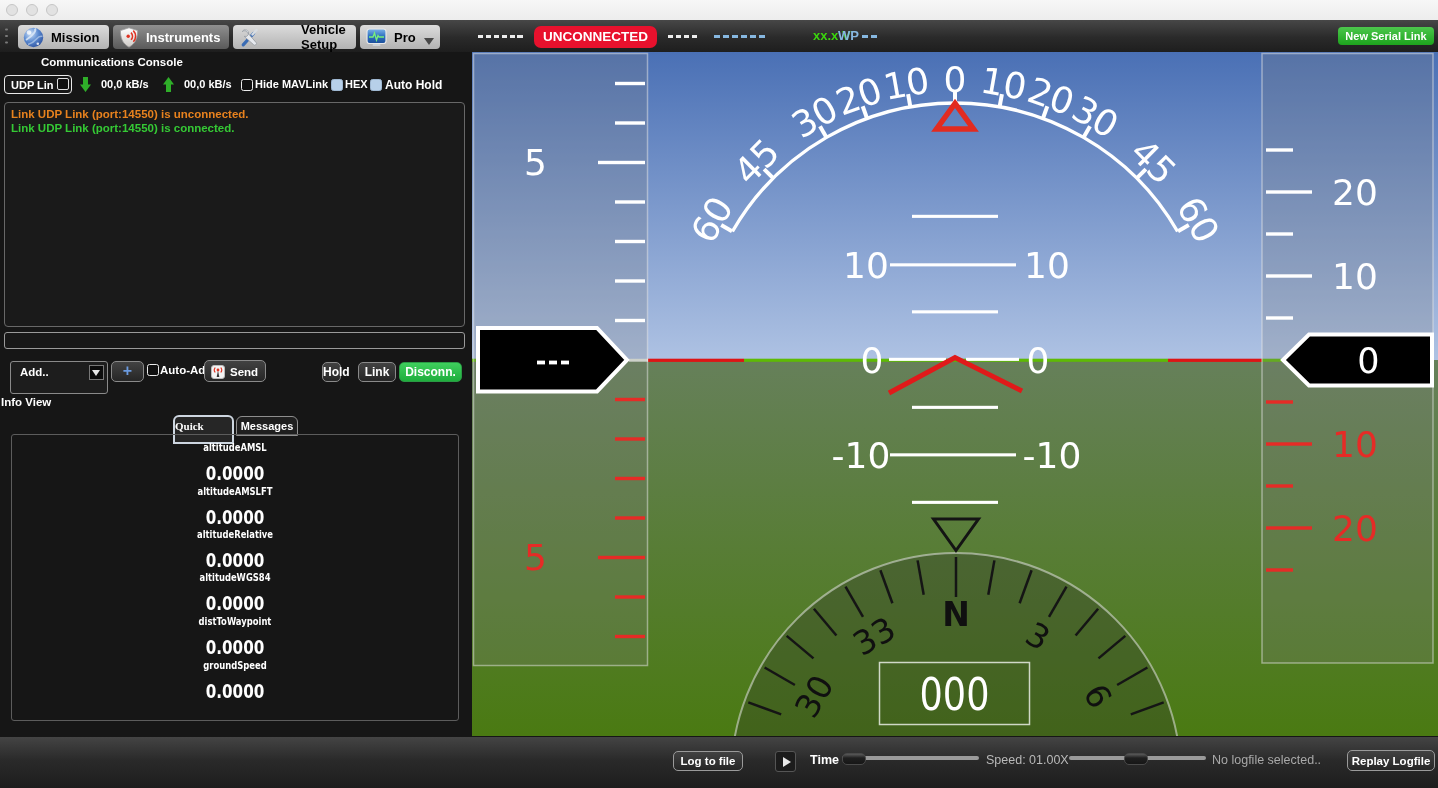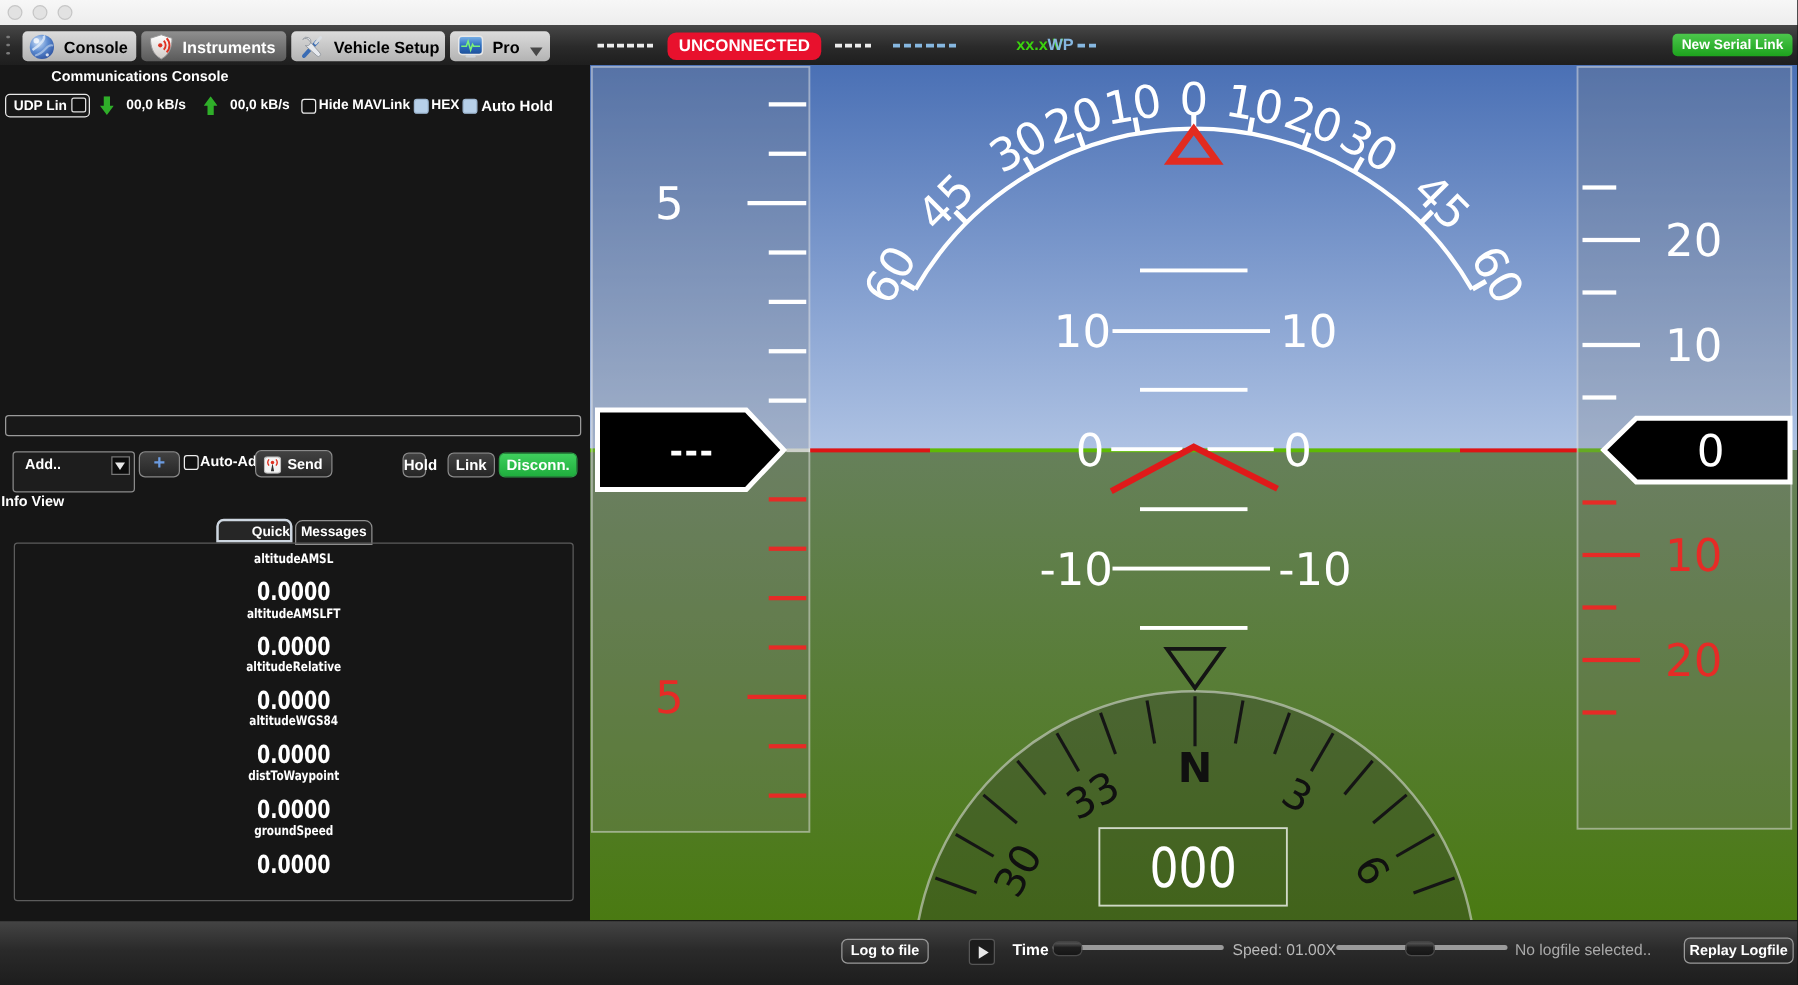--- a/index.html
+++ b/index.html
@@ -65,37 +65,37 @@
               <stop offset="0.45" stop-color="#5b8ad0"></stop>
               <stop offset="1" stop-color="#1e3f8f"></stop>
             </radialGradient>
           </defs>
 <circle cx="10.5" cy="10.5" r="9.7" fill="url(#gg)"></circle>
 <path d="M3 13 Q8 10 11 6 Q13 3.5 12 1.5" stroke="#dce9f8" stroke-width="2" fill="none" opacity="0.85"></path>
 <path d="M5 17.5 Q10 16 13.5 12 Q16.5 8.5 19.5 9.5" stroke="#b8cdea" stroke-width="1.6" fill="none" opacity="0.7"></path>
 <circle cx="6" cy="5.5" r="2.2" fill="#fff" opacity="0.75"></circle>
 <circle cx="14.8" cy="16.8" r="1.3" fill="#fff" opacity="0.8"></circle>
 </svg></span>
-    <span style="margin-left:7px;">Console</span>
+    <span style="margin-left:7px;">Mission</span>
     </div>
   <div class="tab tabdark" style="left:113px;width:116px;">
     <span style="margin-left:6px;width:20px;height:21px;display:inline-block;"><svg width="20" height="21" viewBox="0 0 20 21">
 <defs>
             <linearGradient id="sh" x1="0" y1="0" x2="0" y2="1">
 <stop offset="0" stop-color="#ffffff"></stop>
               <stop offset="1" stop-color="#cfcac6"></stop>
             </linearGradient>
           </defs>
 <path d="M10 0.8 L18.6 3.6 C18.6 10 17 16.5 10 20.2 C3 16.5 1.4 10 1.4 3.6 Z" fill="url(#sh)" stroke="#9a9a9a" stroke-width="0.8"></path>
 <circle cx="9.2" cy="9.2" r="1.7" fill="#e03222"></circle>
 <path d="M12 5.6 A5 5 0 0 1 12 12.8 M14.3 3.6 A8 8 0 0 1 14.3 14.8" stroke="#e03222" stroke-width="1.5" fill="none"></path>
 </svg></span>
     <span style="margin-left:7px;">Instruments</span>
     </div>
-  <div class="tab" style="left:233px;width:123px;">
+  <div class="tab" style="left:233px;width:123px;gap:34px;">
     <span style="margin-left:6px;width:21px;height:21px;display:inline-block;"><svg width="21" height="21" viewBox="0 0 21 21">
 <path d="M4.2 17.8 L14.5 6.5" stroke="#3a6cb4" stroke-width="3.2" stroke-linecap="round"></path>
 <path d="M13.5 7.5 L17.5 3" stroke="#d8dde2" stroke-width="2.4" stroke-linecap="round"></path>
 <path d="M3.2 4.6 A3.4 3.4 0 1 1 5.2 9.4 L14.5 17.6 A1.6 1.6 0 0 0 17 15.4 L8.6 5.8 A3.4 3.4 0 0 0 3.2 4.6 Z" fill="#e6e9ee" stroke="#8f959c" stroke-width="0.7"></path>
 </svg></span>
     <span style="margin-left:7px;">Vehicle Setup</span>
     </div>
   <div class="tab" style="left:360px;width:80px;">
     <span style="margin-left:6px;width:21px;height:19px;display:inline-block;"><svg width="21" height="19" viewBox="0 0 21 19">
 <defs>
@@ -137,20 +137,24 @@
       <path d="M5.5 0 L11 7.5 L8 7.5 L8 15 L3 15 L3 7.5 L0 7.5 Z" fill="#2fae29"></path>
     </svg>
   <div class="lp b" style="left:184px;top:26px;font-size:11px;">00,0 kB/s</div>
   <span class="cb" style="left:241px;top:27px;"></span>
   <div class="lp b" style="left:255px;top:26px;font-size:11px;">Hide MAVLink</div>
   <span class="cb cbf" style="left:331px;top:27px;"></span>
   <div class="lp b" style="left:345px;top:26px;font-size:11px;">HEX</div>
   <span class="cb cbf" style="left:370px;top:27px;"></span>
   <div class="lp b" style="left:385px;top:26px;font-size:12px;">Auto Hold</div>
 
+  <div class="lp" style="left:4px;top:50px;width:461px;height:225px;border:1px solid #686868;border-radius:4px;background:#1a1a1a;box-sizing:border-box;">
+    <div class="b" style="position:absolute;left:6px;top:5px;font-size:11.5px;color:#e8821e;">Link UDP Link (port:14550) is unconnected.</div>
+    <div class="b" style="position:absolute;left:6px;top:19px;font-size:11.5px;color:#35c935;">Link UDP Link (port:14550) is connected.</div>
+  </div>
 
   <div class="lp" style="left:4px;top:280px;width:461px;height:17px;border:1px solid #9a9a9a;border-radius:3px;background:#181818;box-sizing:border-box;"></div>
 
   <div class="lp" style="left:10px;top:309px;width:98px;height:33px;border:1px solid #8a8a8a;border-radius:3px;background:#1d1d1d;box-sizing:border-box;">
     <span class="b" style="position:absolute;left:9px;top:4px;font-size:11.5px;">Add..</span>
     <span style="position:absolute;right:3px;top:2.5px;width:13px;height:13px;background:#0c0c0c;border:1px solid #777;">
       <span style="position:absolute;left:2px;top:4px;width:0;height:0;border-left:4.5px solid transparent;border-right:4.5px solid transparent;border-top:6px solid #e8e8e8;"></span>
     </span>
   </div>
   <div class="btn" style="left:111px;top:309px;width:33px;height:21px;color:#6b9be0;font-size:16px;line-height:18px;">+</div>
@@ -163,21 +167,21 @@
       <circle cx="7" cy="5" r="1.4" fill="#e03222"></circle>
       <path d="M4.2 7.5 A4 4 0 0 1 4.2 2.5 M9.8 2.5 A4 4 0 0 1 9.8 7.5" stroke="#e03222" stroke-width="1.1" fill="none"></path>
     </svg>
     <span style="position:absolute;left:25px;top:4.5px;font-size:11.5px;">Send</span>
   </div>
   <div class="btn" style="left:322px;top:310px;width:19px;height:20px;font-size:12px;line-height:19px;">Hold</div>
   <div class="btn" style="left:358px;top:310px;width:38px;height:20px;font-size:12px;line-height:19px;">Link</div>
   <div class="btn" style="left:399px;top:310px;width:63px;height:20px;font-size:12px;line-height:19px;background:linear-gradient(#3fcf5d,#1fae3d);border:1px solid #2a9a44;">Disconn.</div>
 
   <div class="lp b" style="left:1px;top:344px;font-size:11.5px;">Info View</div>
-  <div class="lp b" style="left:173px;top:363px;width:61px;height:19px;border:2px solid #cdd6e0;border-radius:6px 6px 0 0;background:#262626;font-size:11px;text-align:right;line-height:19px;box-sizing:border-box;">Quick</div>
+  <div class="lp b" style="left:173px;top:363px;width:61px;height:29px;border:2px solid #cdd6e0;border-radius:6px 6px 0 0;background:#262626;font-size:11px;text-align:left;line-height:19px;box-sizing:border-box;font-family:Liberation Serif, serif;">Quick</div>
   <div class="lp b" style="left:236px;top:364px;width:62px;height:20px;border:1.5px solid #8e8e8e;border-radius:6px 6px 0 0;background:#1f1f1f;font-size:11px;text-align:center;line-height:18px;box-sizing:border-box;">Messages</div>
   <div class="lp" style="left:11px;top:382px;width:448px;height:287px;border:1px solid #5c5c5c;border-radius:3px;box-sizing:border-box;"></div>
   <div class="lp b il" style="top:389px;">altitudeAMSL</div>
   <div class="lp b iv" style="top:409px;">0.0000</div>
   <div class="lp b il" style="top:432.5px;">altitudeAMSLFT</div>
   <div class="lp b iv" style="top:452.7px;">0.0000</div>
   <div class="lp b il" style="top:476px;">altitudeRelative</div>
   <div class="lp b iv" style="top:496px;">0.0000</div>
   <div class="lp b il" style="top:519.2px;">altitudeWGS84</div>
   <div class="lp b iv" style="top:539.2px;">0.0000</div>

